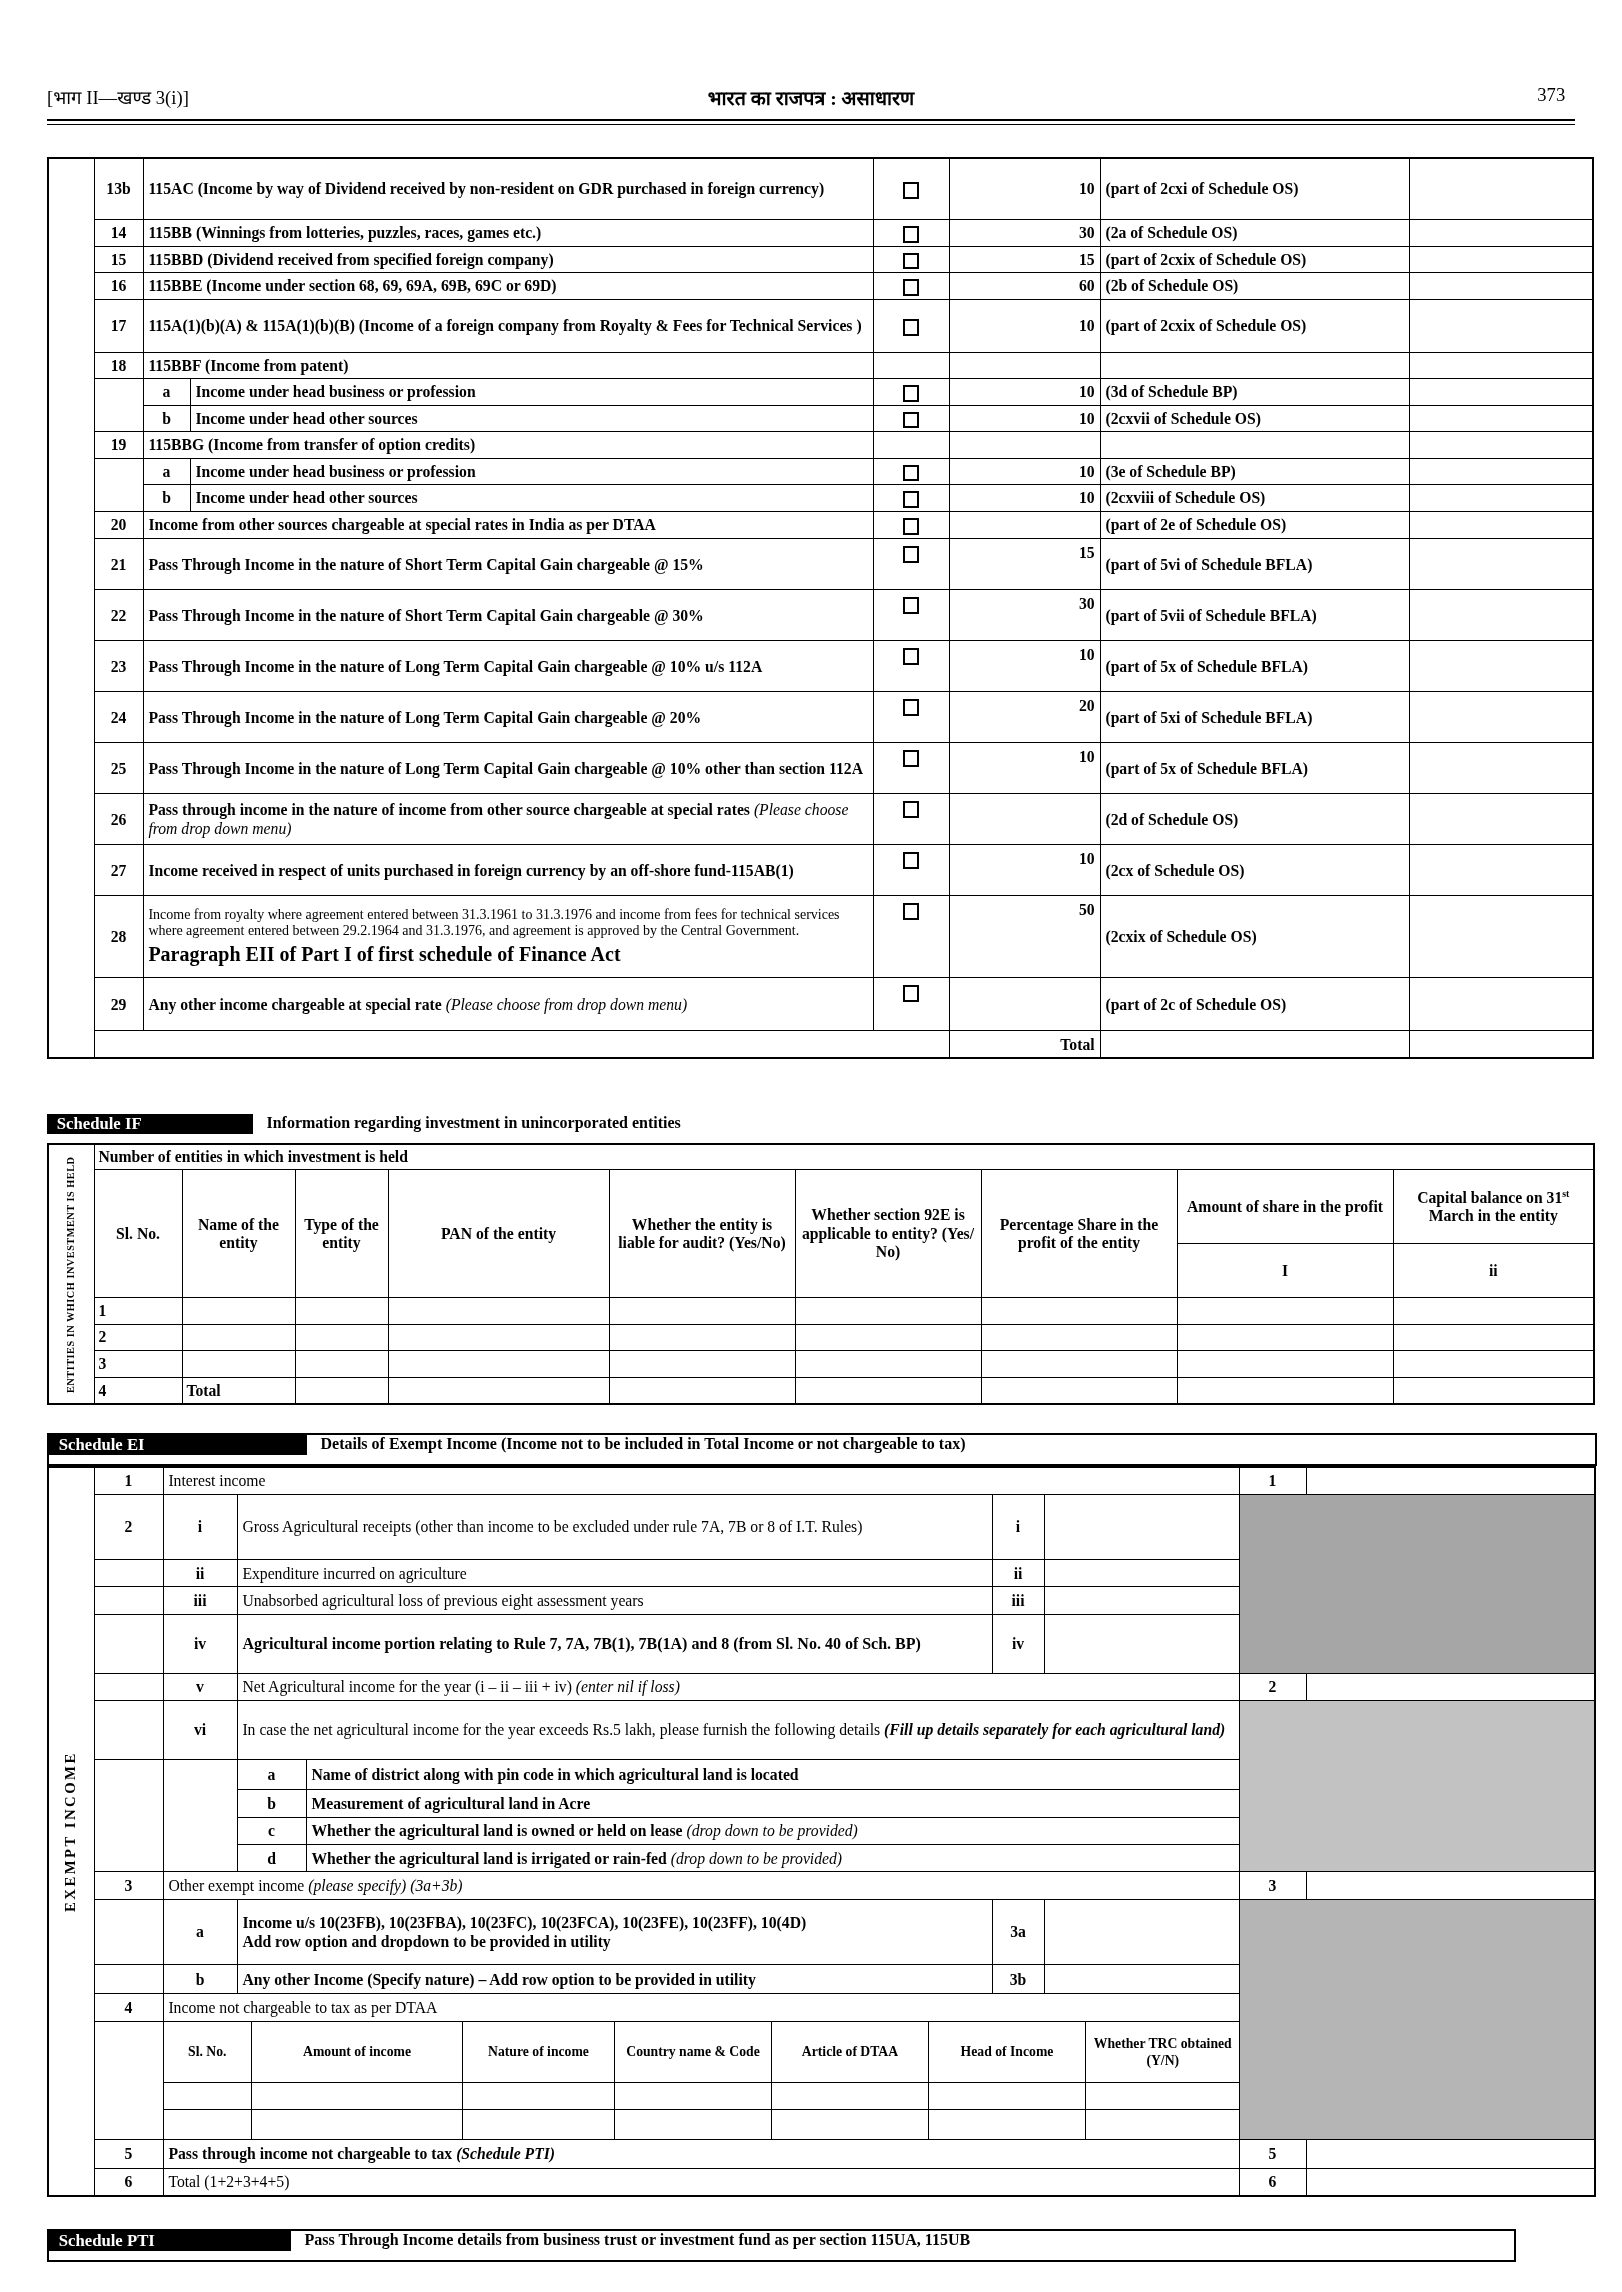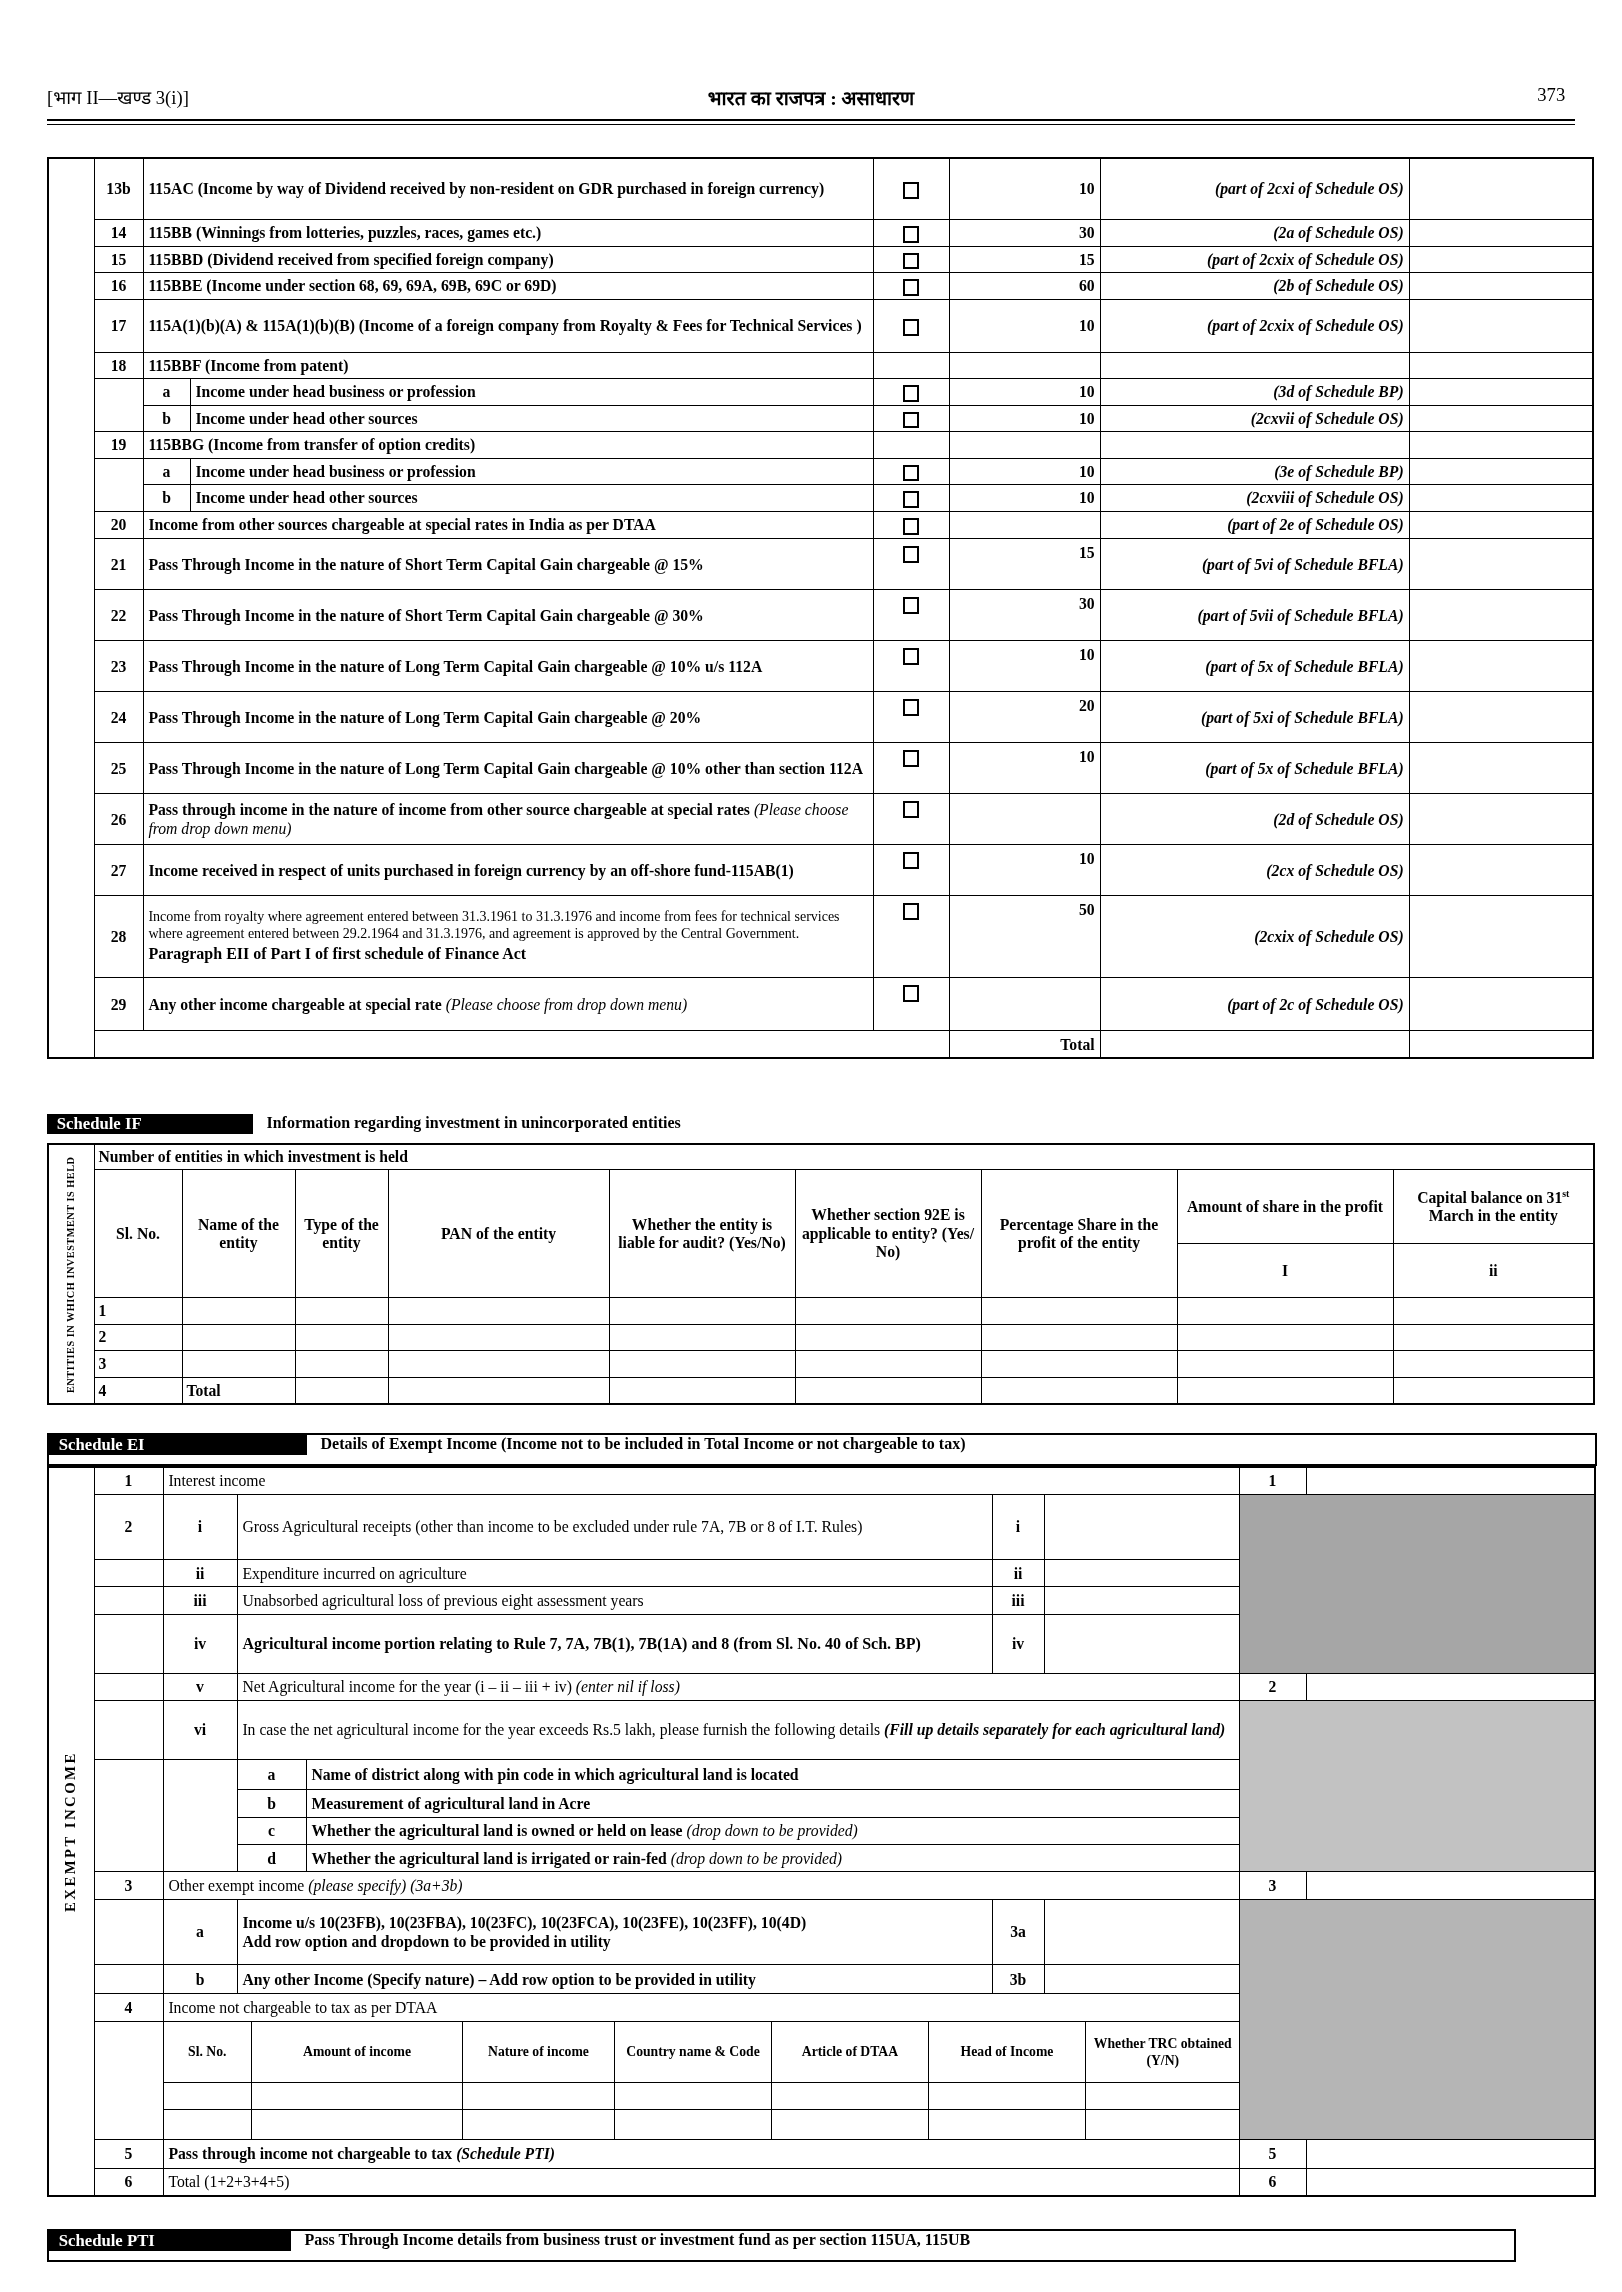--- a/index.html
+++ b/index.html
@@ -17,25 +17,25 @@
   table{border-collapse:collapse;table-layout:fixed}
   td{overflow:hidden}
 
   
   .t1{margin:32px 0 0 47px;width:1546px;border:2px solid #000}
   .t1 td{border:1px solid #000;font-size:15.7px;font-weight:bold;padding:1px 4.9px;vertical-align:middle;line-height:1.22}
   .t1 .num{text-align:center;padding:1px 2px}
   .t1 .sub{text-align:center;padding:1px 2px}
   .cbc{text-align:center}
   .rate{text-align:right}
-  .ref{text-align:right;font-weight:normal;font-style:italic;font-size:15px}
+  .ref{text-align:left;font-weight:normal;font-size:15px}
   .cb{display:inline-block;width:12.7px;height:12.7px;border:2px solid #000;background:#fff;vertical-align:middle}
   tr.vt .cbc, tr.vt .rate{vertical-align:top;padding-top:3.9px}
   .small{font-size:14px;line-height:1.18;font-weight:normal}
-  .b16{font-size:16px;font-weight:bold;margin-top:2px}
+  .b16{font-size:20px;font-weight:bold;margin-top:2px}
   .totlab{text-align:right;padding-right:9.8px}
   .it{font-style:italic;font-weight:normal}
   .bit{font-style:italic;font-weight:bold}
   .b{font-weight:bold}
 
   .h26{height:25.5px}.h27{height:26.5px}.h28{height:27.4px}.h30{height:29px}
   .h52{height:51px}.h54{height:53px}.h55{height:54px}.h56{height:55px}
   .h60{height:59px}.h62{height:61px}.h75{height:74px}.h80{height:62px}
   .h84{height:82px}.h120{height:118px}
 

